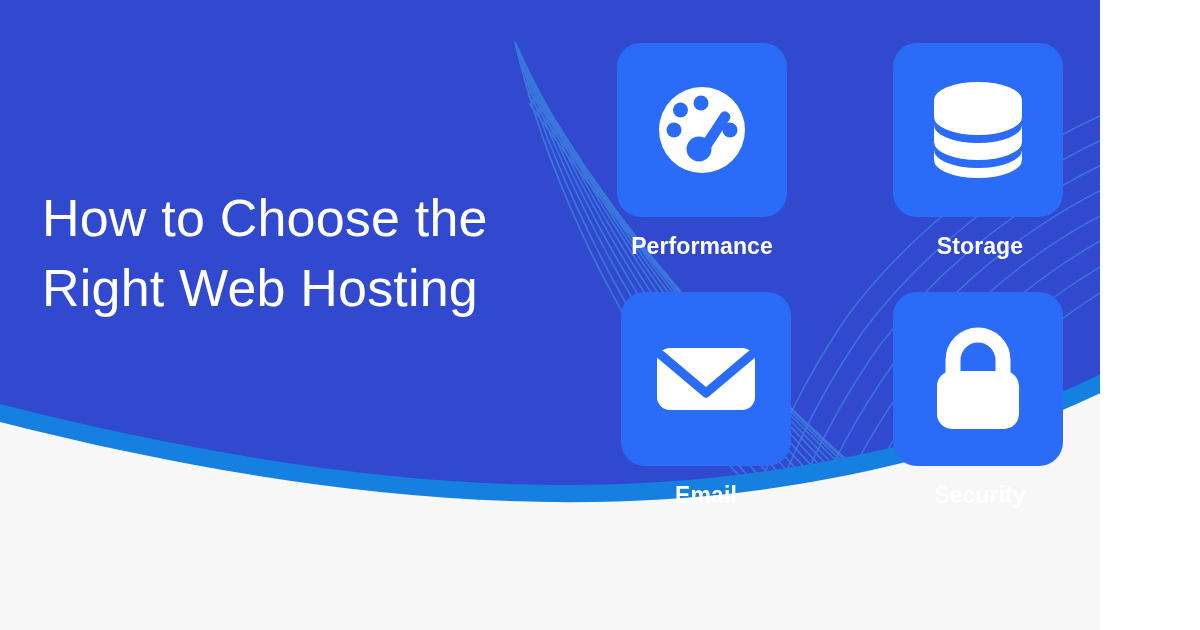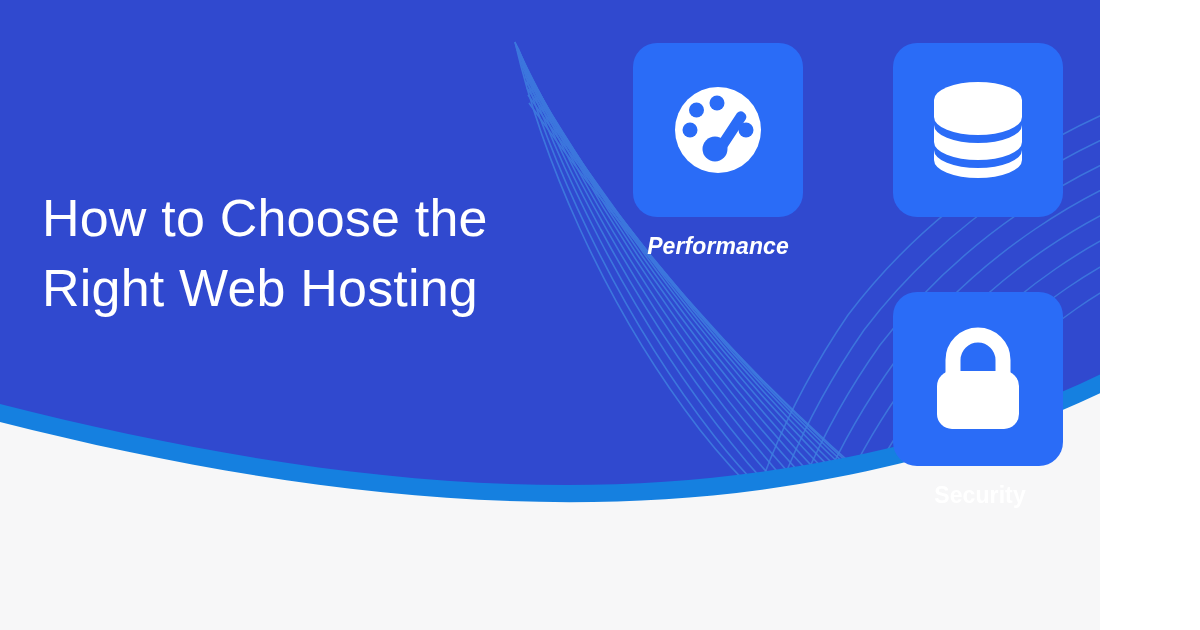--- a/index.html
+++ b/index.html
@@ -61,21 +61,21 @@
     position: absolute;
     left: 617px;
     top: 43px;
     width: 450px;
     height: 470px;
   }
   .feature {
     position: absolute;
     width: 170px;
   }
-  .feature.pos-0 { left: 16px;   top: 0px; font-style: italic; }
+  .feature.pos-0 { left: 0px;   top: 0px; }
   .feature.pos-1 { left: 276px; top: 0px; }
   .feature.pos-2 { left: 4px;   top: 249px; }
   .feature.pos-3 { left: 276px; top: 249px; }
 
   .feature-card {
     width: 170px;
     height: 174px;
     background: #2a6cf7;
     border-radius: 24px;
     display: flex;
@@ -171,22 +171,32 @@
     <div class="feature pos-1">
       <div class="feature-card">
         <svg width="104" height="104" viewBox="0 0 104 104" aria-hidden="true">
           <g fill="#ffffff">
             <path d="M8,22 a44,18 0 1 1 88,0 v17 a44,18 0 1 1 -88,0 Z"></path>
             <path d="M8,47 a44,18 0 0 0 88,0 v17 a44,18 0 1 1 -88,0 Z"></path>
             <path d="M8,72 a44,18 0 0 0 88,0 v10 a44,18 0 1 1 -88,0 Z"></path>
           </g>
         </svg>
       </div>
-    </div>
-
+      <div class="feature-label">Storage</div>
+    </div>
+
+    <div class="feature pos-2">
+      <div class="feature-card">
+        <svg width="110" height="110" viewBox="0 0 110 110" aria-hidden="true">
+          <rect x="6" y="24" width="98" height="62" rx="13" fill="#ffffff"></rect>
+          <path d="M10,31 L55,69 L100,31" fill="none" stroke="#2a6cf7" stroke-width="9" stroke-linecap="round" stroke-linejoin="round"></path>
+        </svg>
+      </div>
+      <div class="feature-label">Email</div>
+    </div>
 
     <div class="feature pos-3">
       <div class="feature-card">
         <svg width="104" height="108" viewBox="0 0 104 108" aria-hidden="true">
           <path d="M27,54 V35 a25,25 0 0 1 50,0 V54" fill="none" stroke="#ffffff" stroke-width="15"></path>
           <rect x="11" y="46" width="82" height="58" rx="15" fill="#ffffff"></rect>
         </svg>
       </div>
       <div class="feature-label">Security</div>
     </div>

